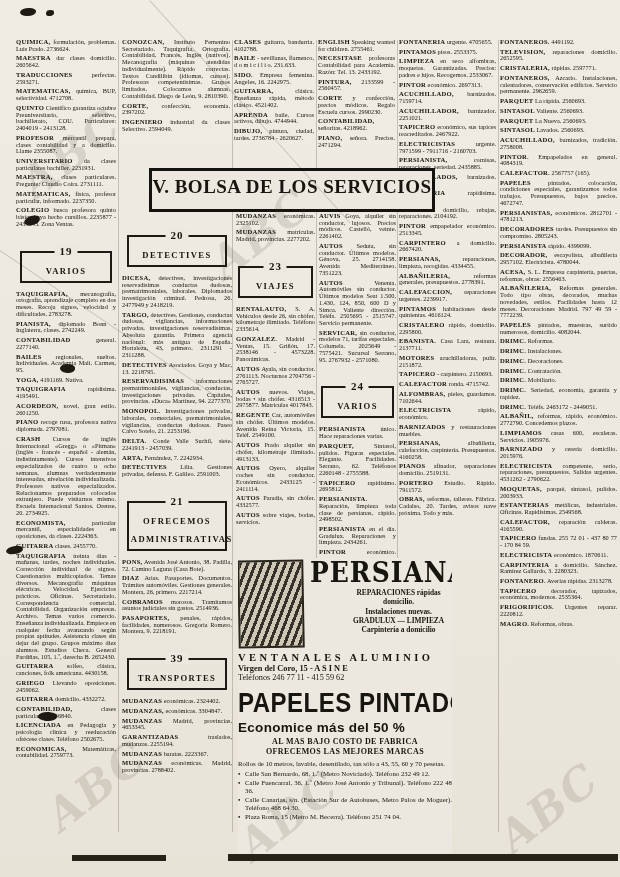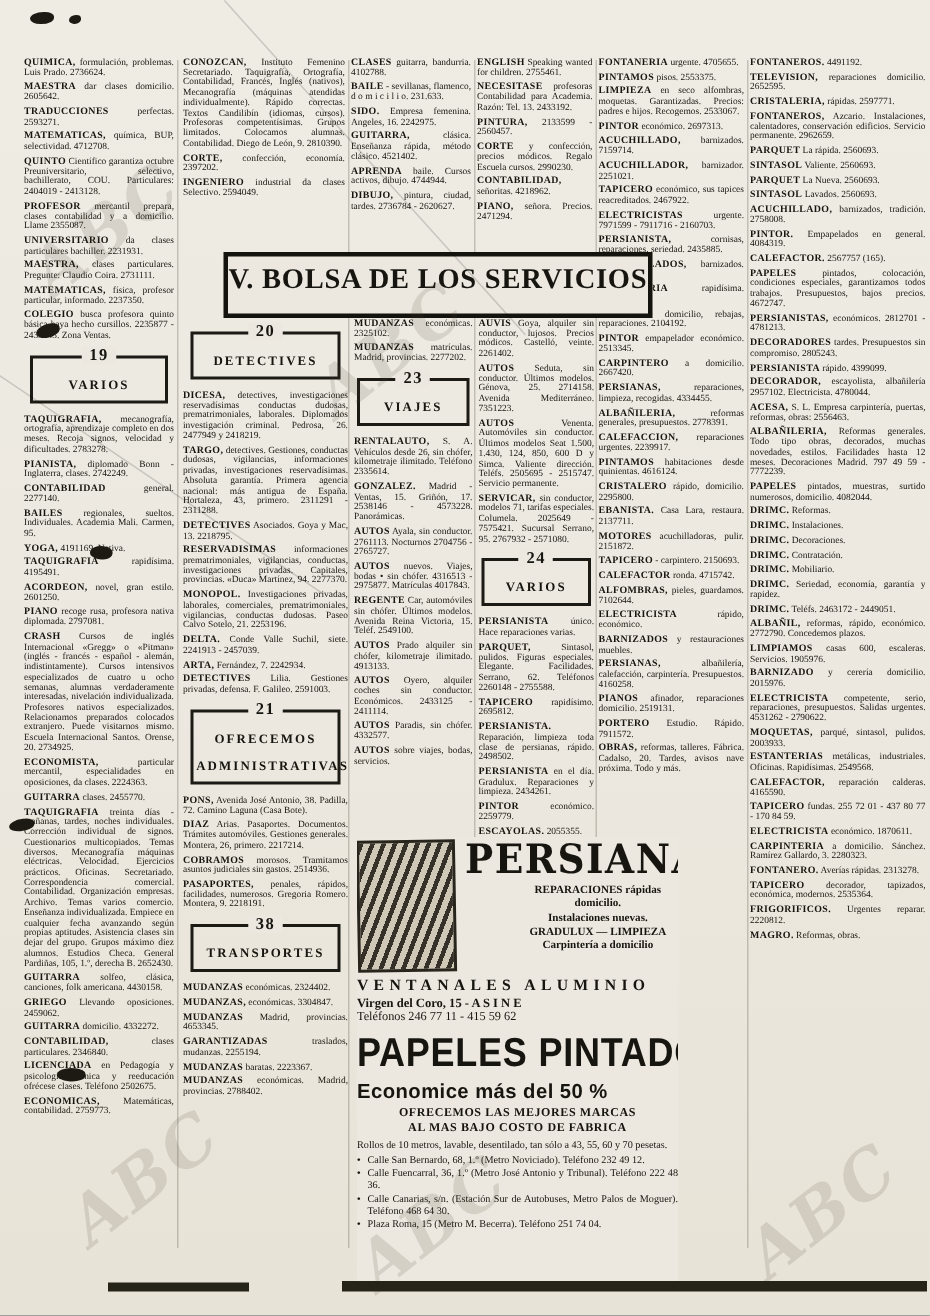--- a/index.html
+++ b/index.html
@@ -11,21 +11,21 @@
   #col2t{left:122px;top:38px;width:108px;height:127px;}
   #col3t{left:234px;top:38px;width:80px;height:127px;}
   #col4t{left:318px;top:38px;width:77px;height:127px;}
   #col2m{left:122px;top:212px;width:110px;height:604px;}
   #col3m{left:236px;top:212px;width:79px;height:344px;}
   #col4m{left:319px;top:212px;width:77px;height:344px;}
   #col5{left:399px;top:38px;width:97px;height:784px;}
   #col6{left:500px;top:38px;width:117px;height:804px;}
   .ad{margin:0 0 2px;font-size:6.3px;line-height:1.07;text-align:justify;}
   .ad b{font-size:6.6px;letter-spacing:.25px;}
-  .secbox{width:84%;margin:9px auto 7px;border:2px solid #1c1a14;padding:7px 2px 3px;
+  .secbox{width:84%;margin:23px auto 7px;border:2px solid #1c1a14;padding:7px 2px 3px;
     position:relative;text-align:center;background:transparent;}
   .secnum{position:absolute;top:-8px;left:50%;transform:translateX(-50%);
     background:#ece8df;padding:0 5px;font-weight:bold;font-size:11px;letter-spacing:1px;}
   .sectitle{font-weight:bold;font-size:8.6px;letter-spacing:1.4px;}
   #hdr{left:149px;top:168px;width:280px;height:38px;border:3px solid #15130e;
     background:#ece8df;text-align:center;line-height:31px;font-weight:bold;font-size:19px;
     letter-spacing:.5px;font-family:"Liberation Serif",serif;}
   #adsr{left:238px;top:558px;width:214px;height:300px;background:#ece8df;padding-top:2px;}
   .pers{display:flex;gap:6px;align-items:flex-start;}
   .blind{width:62px;height:84px;border:2px solid #28251d;flex:0 0 auto;transform:rotate(-1deg);
@@ -127,21 +127,21 @@
       <p class="ad"><b>RESERVADISIMAS</b> informaciones prematrimoniales, vigilancias, conductas, investigaciones privadas. Capitales, provincias. «Duca» Martínez, 94. 2277370.</p>
       <p class="ad"><b>MONOPOL.</b> Investigaciones privadas, laborales, comerciales, prematrimoniales, vigilancias, conductas dudosas. Paseo Calvo Sotelo, 21. 2253196.</p>
       <p class="ad"><b>DELTA.</b> Conde Valle Suchil, siete. 2241913 - 2457039.</p>
       <p class="ad"><b>ARTA,</b> Fernández, 7. 2242934.</p>
       <p class="ad"><b>DETECTIVES</b> Lilia. Gestiones privadas, defensa. F. Galileo. 2591003.</p>
       <div class="secbox"><span class="secnum">21</span><span class="sectitle">OFRECEMOS ADMINISTRATIVAS</span></div>
       <p class="ad"><b>PONS,</b> Avenida José Antonio, 38. Padilla, 72. Camino Laguna (Casa Bote).</p>
       <p class="ad"><b>DIAZ</b> Arias. Pasaportes. Documentos. Trámites automóviles. Gestiones generales. Montera, 26, primero. 2217214.</p>
       <p class="ad"><b>COBRAMOS</b> morosos. Tramitamos asuntos judiciales sin gastos. 2514936.</p>
       <p class="ad"><b>PASAPORTES,</b> penales, rápidos, facilidades, numerosos. Gregoria Romero. Montera, 9. 2218191.</p>
-      <div class="secbox"><span class="secnum">38</span><span class="sectitle">TRANSPORTES</span></div>
+      <div class="secbox"><span class="secnum">39</span><span class="sectitle">TRANSPORTES</span></div>
       <p class="ad"><b>MUDANZAS</b> económicas. 2324402.</p>
       <p class="ad"><b>MUDANZAS,</b> económicas. 3304847.</p>
       <p class="ad"><b>MUDANZAS</b> Madrid, provincias. 4653345.</p>
       <p class="ad"><b>GARANTIZADAS</b> traslados, mudanzas. 2255194.</p>
       <p class="ad"><b>MUDANZAS</b> baratas. 2223367.</p>
       <p class="ad"><b>MUDANZAS</b> económicas. Madrid, provincias. 2788402.</p>
     </div>
   <div id="col3m" class="region">
       <p class="ad"><b>MUDANZAS</b> económicas. 2325102.</p>
       <p class="ad"><b>MUDANZAS</b> matrículas. Madrid, provincias. 2277202.</p>
@@ -265,22 +265,22 @@
     </div>
     <div class="vent">
       <div class="vent-banner">VENTANALES ALUMINIO</div>
       <div class="vent-addr">Virgen del Coro, 15 - A S I N E</div>
       <div class="vent-phones">Teléfonos 246 77 11 - 415 59 62</div>
     </div>
     <div class="pap">
       <div class="pap-title">PAPELES PINTADOS</div>
       <div class="pap-sub">Economice más del 50 %</div>
       <div id="pap-caps" class="pap-caps">
+          <div>AL MAS BAJO COSTO DE FABRICA</div>
           <div>OFRECEMOS LAS MEJORES MARCAS</div>
-          <div>AL MAS BAJO COSTO DE FABRICA</div>
         </div>
       <div class="pap-intro">Rollos de 10 metros, lavable, desentilado, tan sólo a 43, 55, 60 y 70 pesetas.</div>
       <ul id="pap-bullets" class="pap-bullets">
           <li>Calle San Bernardo, 68, 1.º (Metro Noviciado). Teléfono 232 49 12.</li>
           <li>Calle Fuencarral, 36, 1.º (Metro José Antonio y Tribunal). Teléfono 222 48 36.</li>
           <li>Calle Canarias, s/n. (Estación Sur de Autobuses, Metro Palos de Moguer). Teléfono 468 64 30.</li>
           <li>Plaza Roma, 15 (Metro M. Becerra). Teléfono 251 74 04.</li>
         </ul>
     </div>
   </div>

